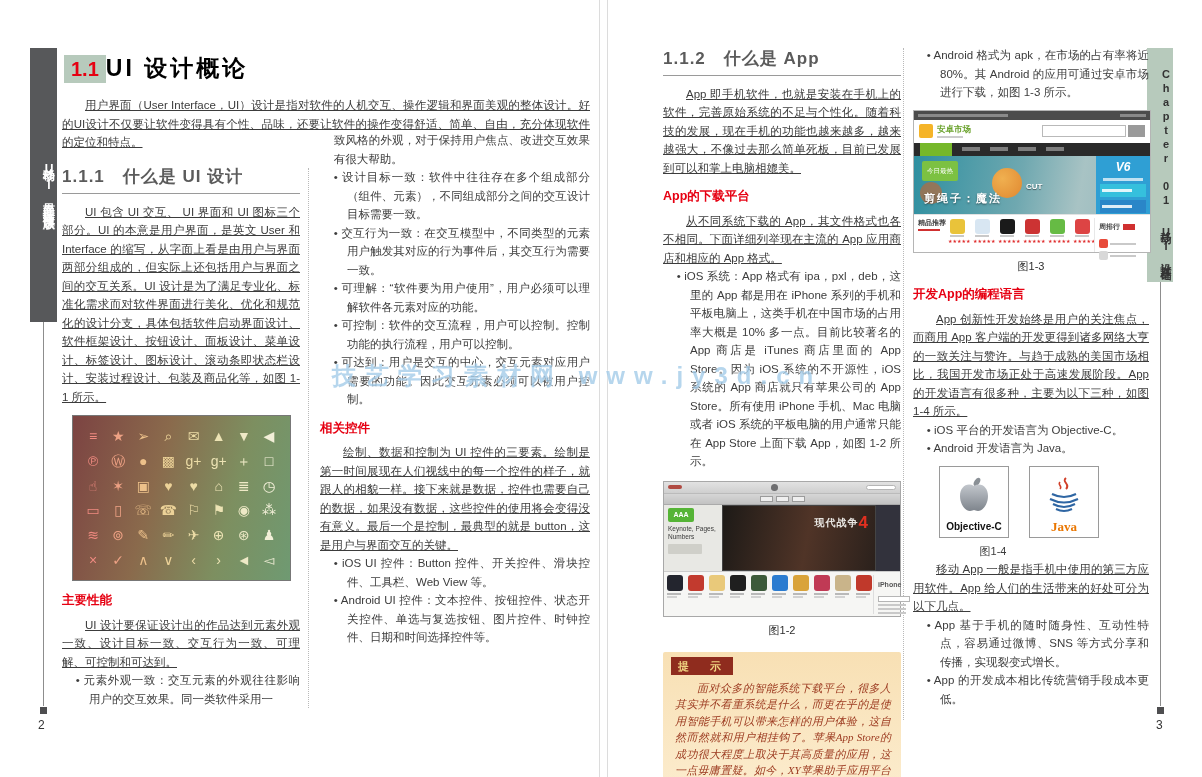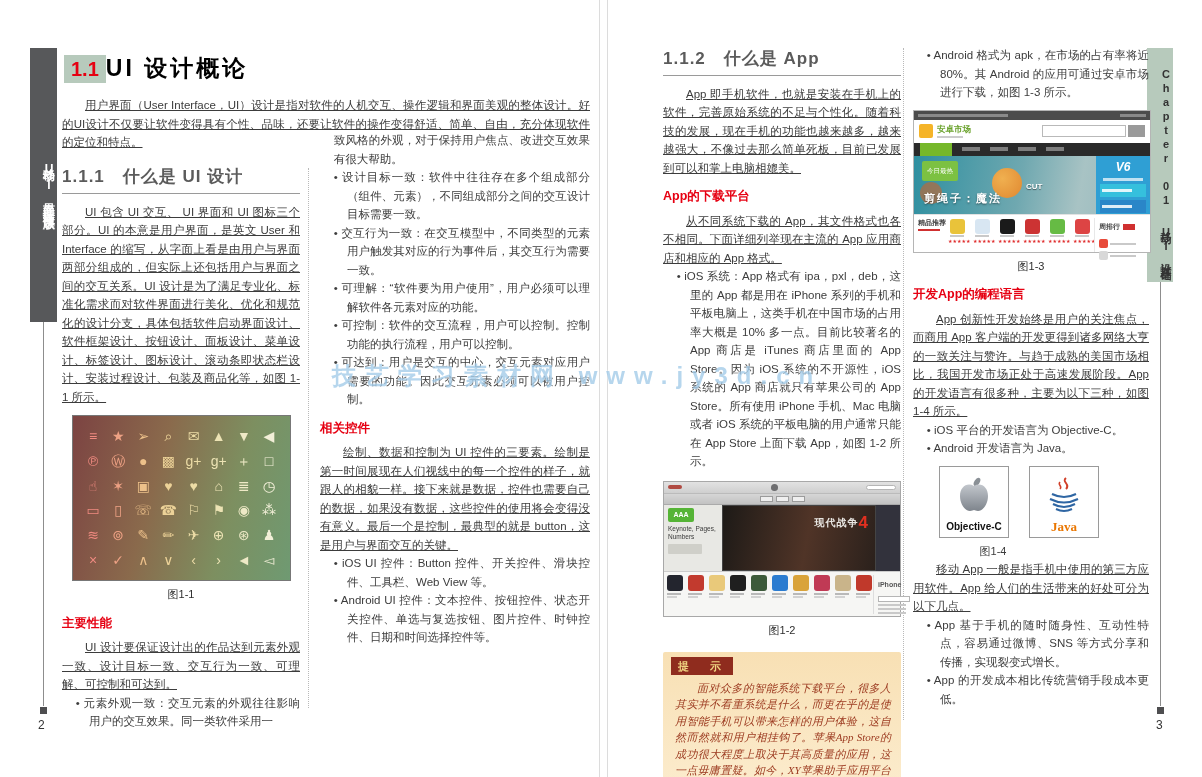--- a/index.html
+++ b/index.html
@@ -250,21 +250,20 @@
         <span class="fic" style="color: rgb(242, 239, 216);">♟</span>
         <span class="fic" style="color: rgb(239, 138, 128);">×</span>
         <span class="fic" style="color: rgb(237, 161, 132);">✓</span>
         <span class="fic" style="color: rgb(236, 192, 138);">∧</span>
         <span class="fic" style="color: rgb(236, 210, 152);">∨</span>
         <span class="fic" style="color: rgb(236, 220, 166);">‹</span>
         <span class="fic" style="color: rgb(236, 227, 180);">›</span>
         <span class="fic" style="color: rgb(238, 233, 198);">◄</span>
         <span class="fic" style="color: rgb(242, 239, 216);">◅</span>
       </div>
-    <div class="caption">图1-1</div>
     <h3 class="red">主要性能</h3>
     <div class="para">UI 设计要保证设计出的作品达到元素外观一致、设计目标一致、交互行为一致、可理解、可控制和可达到。</div>
     <div class="bul">元素外观一致：交互元素的外观往往影响用户的交互效果。同一类软件采用一</div>
   </div>
 
   <div class="col colB">
     <div class="cont">致风格的外观，对于保持用户焦点、改进交互效果有很大帮助。</div>
     <div class="bul">设计目标一致：软件中往往存在多个组成部分（组件、元素），不同组成部分之间的交互设计目标需要一致。</div>
     <div class="bul">交互行为一致：在交互模型中，不同类型的元素用户触发其对应的行为事件后，其交互行为需要一致。</div>
     <div class="bul">可理解：“软件要为用户使用”，用户必须可以理解软件各元素对应的功能。</div>

